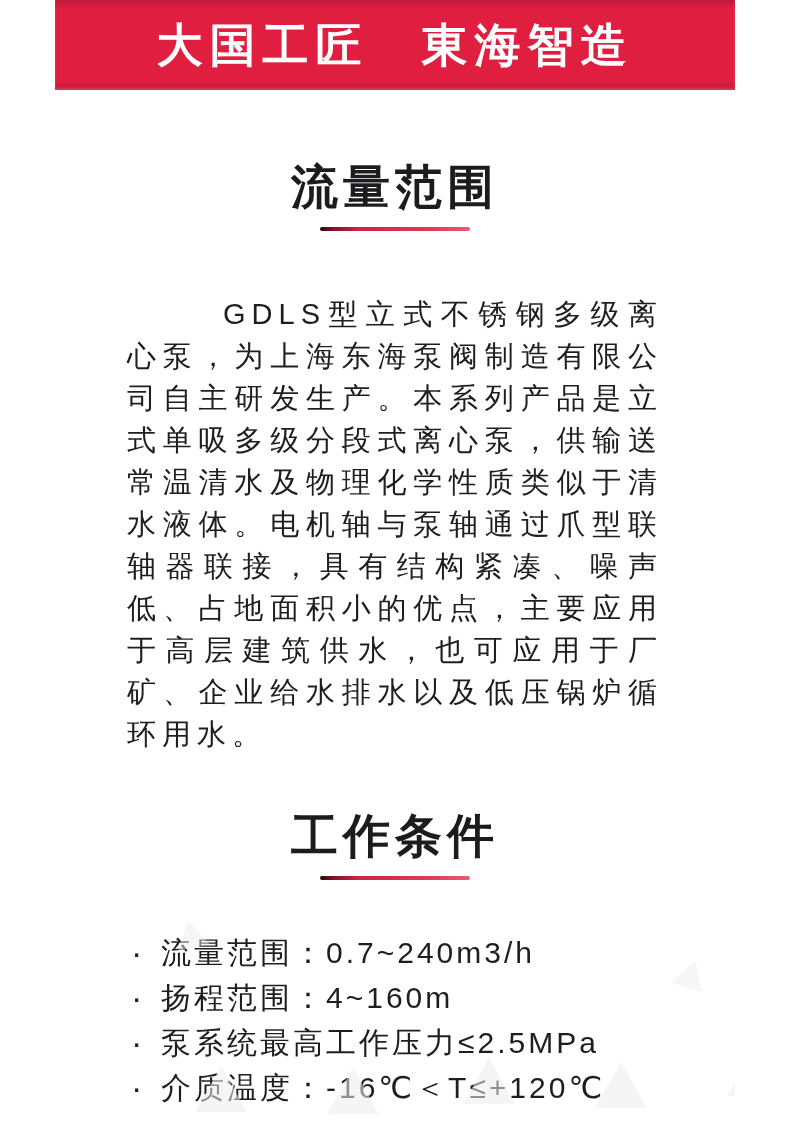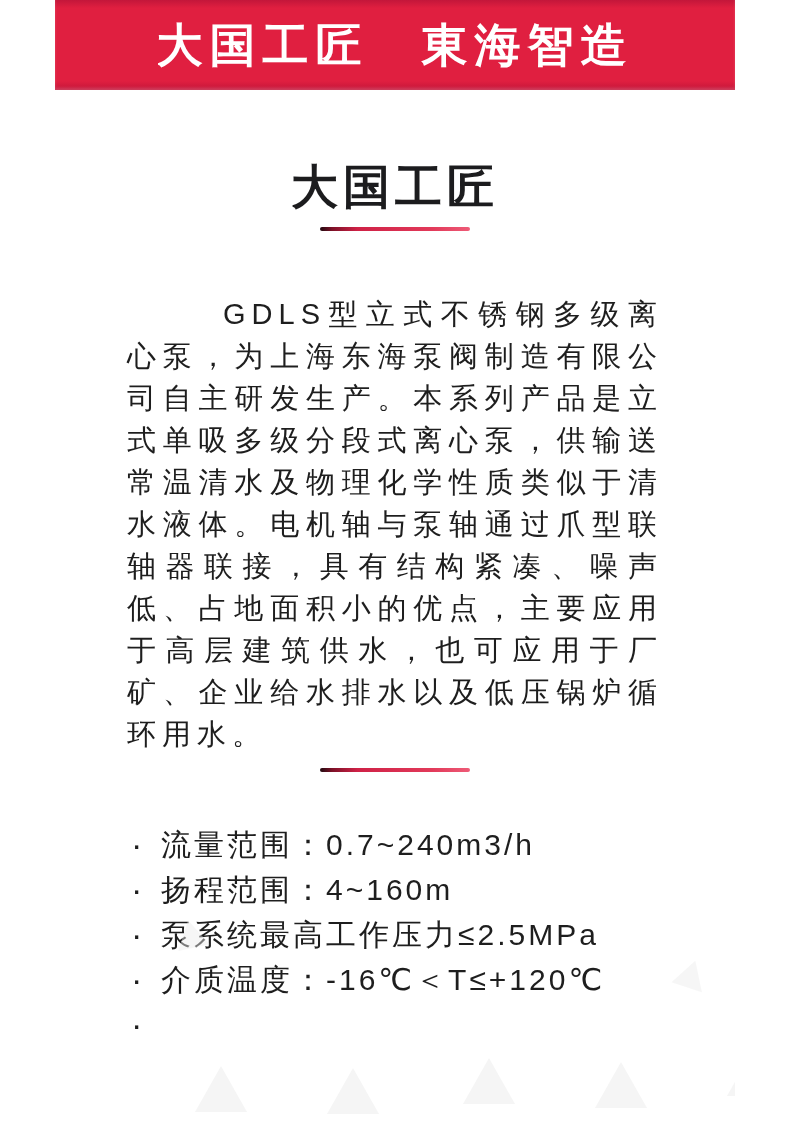--- a/index.html
+++ b/index.html
@@ -106,26 +106,27 @@
 </head>
 <body>
 
 <div class="page">
 
   <header class="banner">
     <h1 class="banner-title">大国工匠　東海智造</h1>
   </header>
 
   <section class="section section-overview">
-    <h2 class="section-title">大国工匠</h2>
+    <h2 class="section-title">流量范围</h2>
     <div class="title-underline"></div>
     <p class="body-paragraph">GDLS型立式不锈钢多级离心泵，为上海东海泵阀制造有限公司自主研发生产。本系列产品是立式单吸多级分段式离心泵，供输送常温清水及物理化学性质类似于清水液体。电机轴与泵轴通过爪型联轴器联接，具有结构紧凑、噪声低、占地面积小的优点，主要应用于高层建筑供水，也可应用于厂矿、企业给水排水以及低压锅炉循环用水。</p>
   </section>
 
   <section class="section section-conditions">
+    <h2 class="section-title">工作条件</h2>
     <div class="title-underline"></div>
 
     <ul class="spec-list">
       <li class="spec-item">
         <span class="dot">·</span>
         <span class="spec-text">流量范围：0.7~240m3/h</span>
       </li>
       <li class="spec-item">
         <span class="dot">·</span>
         <span class="spec-text">扬程范围：4~160m</span>

